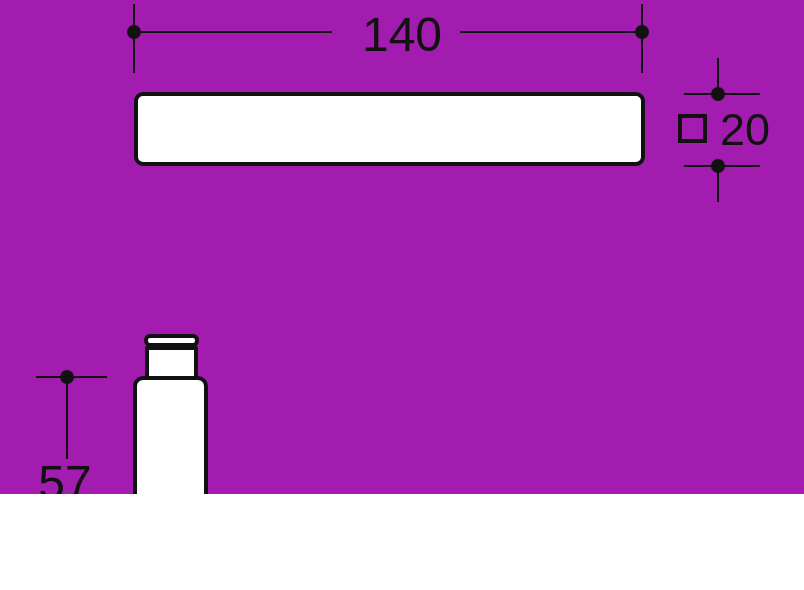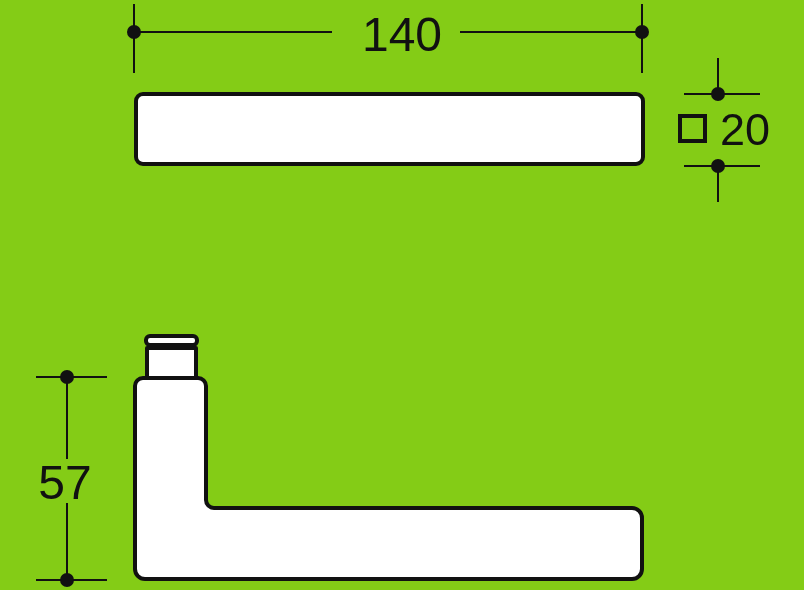--- a/index.html
+++ b/index.html
@@ -3,22 +3,22 @@
 <meta charset="utf-8">
 <style>
   html, body {
     margin: 0;
     padding: 0;
     background: #ffffff;
   }
   .page {
     position: relative;
     width: 804px;
-    height: 590px;
-    background: #84cc16;
+    height: 494px;
+    background: #a21caf;
     overflow: hidden;
     font-family: "Liberation Sans", sans-serif;
   }
   svg { display: block; }
 
   
   .outline {
     fill: #ffffff;
     stroke: #111111;
     stroke-width: 4;

